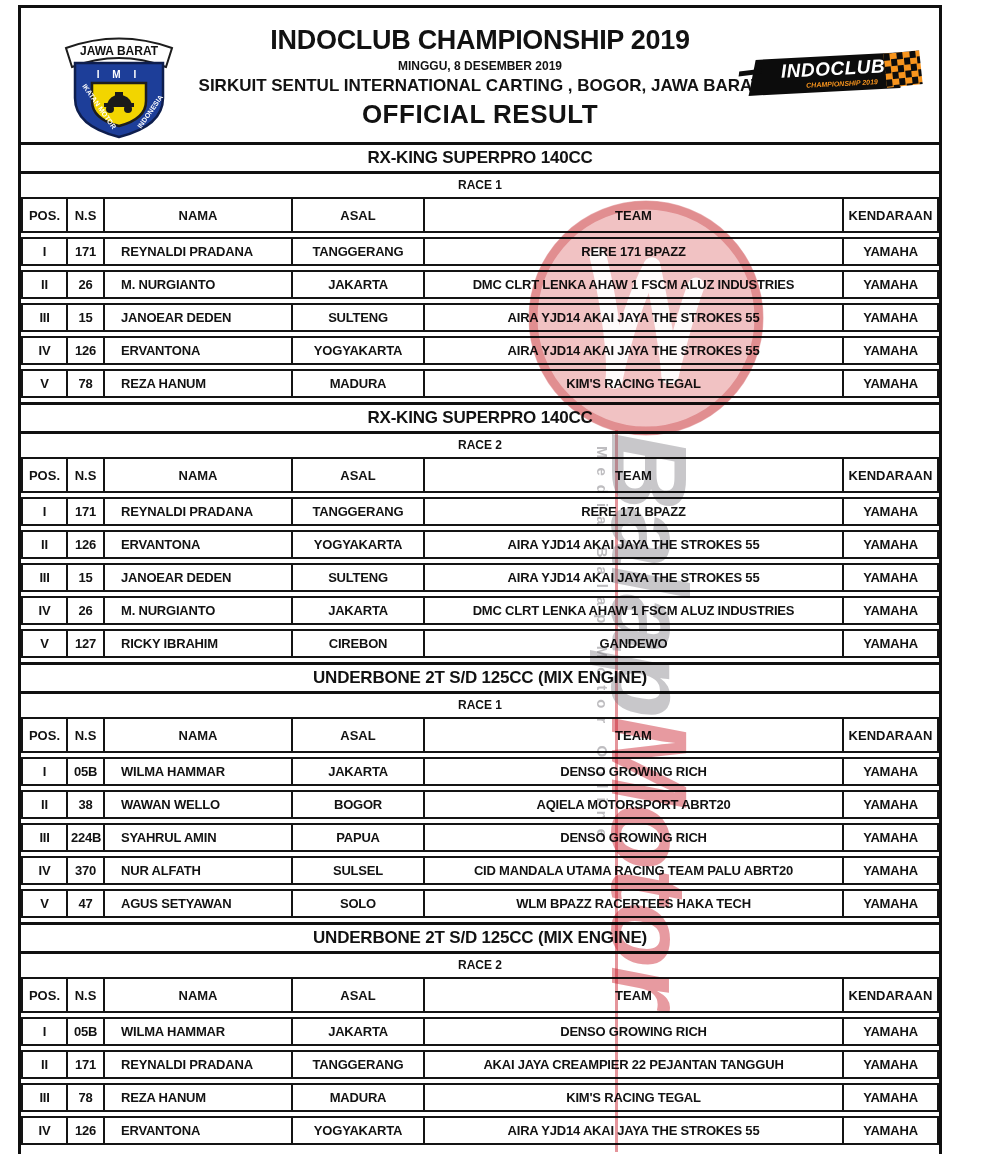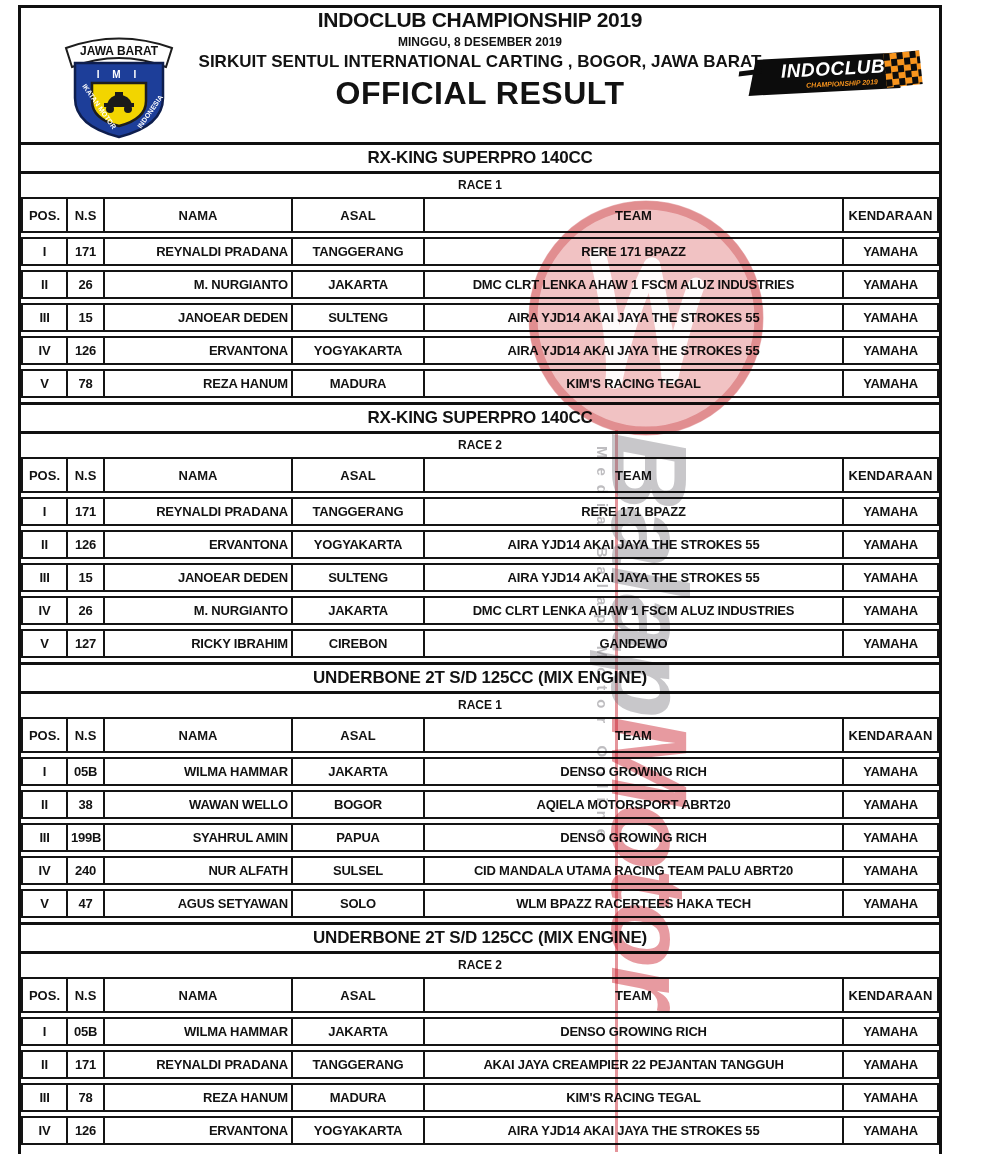--- a/index.html
+++ b/index.html
@@ -1,40 +1,40 @@
 <!DOCTYPE html>
 <html><head>
 <meta charset="utf-8">
 <style>
   html,body{margin:0;padding:0;background:#fff;}
   body{width:1000px;height:1154px;position:relative;font-family:"Liberation Sans",sans-serif;color:#121212;overflow:hidden;}
   .page-frame{position:absolute;left:18px;top:5px;width:924px;height:1149px;border:3px solid #101010;border-bottom:none;box-sizing:border-box;background:#fff;}
 
   
   .doc-header{position:relative;height:134px;text-align:center;}
-  .h-title{font-size:21px;font-weight:bold;letter-spacing:-.3px;padding-top:0;}
+  .h-title{font-size:27px;font-weight:bold;letter-spacing:-.3px;padding-top:17px;}
   .h-date{font-size:12px;font-weight:bold;margin-top:3px;}
   .h-venue{font-size:17px;font-weight:bold;margin-top:3px;}
-  .h-result{font-size:32px;font-weight:bold;letter-spacing:.5px;margin-top:3px;}
+  .h-result{font-size:26px;font-weight:bold;letter-spacing:.5px;margin-top:3px;}
   .imi-badge{position:absolute;left:32px;top:18px;}
   .event-logo{position:absolute;right:18px;top:42px;width:168px;height:52px;}
   .logo-black{position:absolute;left:0;top:6px;width:150px;height:36px;background:#0c0c0c;transform:skewX(-14deg) rotate(-3deg);}
   .logo-black:before{content:"";position:absolute;left:-14px;top:10px;width:22px;height:5px;background:#0c0c0c;transform:rotate(-4deg);}
   .logo-name{position:absolute;left:16px;top:8px;width:128px;color:#fff;font-style:italic;font-weight:bold;font-size:19px;letter-spacing:.5px;transform:rotate(-3deg);}
   .logo-sub{position:absolute;left:34px;top:30px;width:110px;font-size:7px;font-weight:bold;font-style:italic;transform:rotate(-3deg);}
   .logo-checker{position:absolute;right:0;top:2px;width:36px;height:34px;transform:rotate(-6deg);background:repeating-conic-gradient(#f7941d 0% 25%,#0c0c0c 25% 50%);background-size:13px 13px;}
 
   
   .cat-bar{border-top:3px solid #101010;border-bottom:3px solid #101010;text-align:center;font-size:17px;font-weight:bold;padding:3px 0;letter-spacing:-.2px;}
   .race-label{text-align:center;font-size:12px;font-weight:bold;padding:4px 0 3px;}
   table.results{width:100%;border-collapse:separate;border-spacing:0 4px;table-layout:fixed;margin-top:-2px;}
   table.results th{border:2px solid #141414;border-right:none;font-size:13px;font-weight:bold;height:32px;padding:0 2px;background:#fff;}
   table.results td{border:2px solid #141414;border-right:none;font-size:13px;font-weight:bold;height:25px;padding:0 3px;text-align:center;letter-spacing:-.2px;white-space:nowrap;overflow:hidden;}
   table.results th:last-child,table.results td:last-child{border-right:2px solid #141414;}
-  table.results td.col-nama{text-align:right;padding-left:23px;}
+  table.results td.col-nama{text-align:left;padding-left:16px;}
 
   
   .watermark{position:absolute;left:0;top:0;width:1000px;height:1154px;pointer-events:none;mix-blend-mode:multiply;z-index:5;}
   .wm-circle{position:absolute;left:520px;top:194px;}
   .wm-bigtext{position:absolute;left:712px;top:432px;width:720px;transform:rotate(90deg);transform-origin:0 0;font-size:108px;font-weight:bold;font-style:italic;letter-spacing:-2px;white-space:nowrap;}
   .wm-grey{color:rgba(125,122,128,.42);}
   .wm-red{color:rgba(201,32,44,.45);}
   .wm-line{position:absolute;left:615px;top:430px;width:3px;height:722px;background:rgba(208,62,72,.55);}
   .wm-tagline{position:absolute;left:611px;top:446px;width:690px;transform:rotate(90deg);transform-origin:0 0;font-size:15px;font-weight:bold;letter-spacing:9px;color:rgba(110,108,115,.45);white-space:nowrap;}
 </style>
@@ -243,29 +243,29 @@
             <tr>
               <td class="col-pos">II</td>
               <td class="col-ns">38</td>
               <td class="col-nama">WAWAN WELLO</td>
               <td class="col-asal">BOGOR</td>
               <td class="col-team">AQIELA MOTORSPORT ABRT20</td>
               <td class="col-kendaraan">YAMAHA</td>
             </tr>
             <tr>
               <td class="col-pos">III</td>
-              <td class="col-ns">199B</td>
+              <td class="col-ns">224B</td>
               <td class="col-nama">SYAHRUL AMIN</td>
               <td class="col-asal">PAPUA</td>
               <td class="col-team">DENSO GROWING RICH</td>
               <td class="col-kendaraan">YAMAHA</td>
             </tr>
             <tr>
               <td class="col-pos">IV</td>
-              <td class="col-ns">240</td>
+              <td class="col-ns">370</td>
               <td class="col-nama">NUR ALFATH</td>
               <td class="col-asal">SULSEL</td>
               <td class="col-team">CID MANDALA UTAMA RACING TEAM PALU ABRT20</td>
               <td class="col-kendaraan">YAMAHA</td>
             </tr>
             <tr>
               <td class="col-pos">V</td>
               <td class="col-ns">47</td>
               <td class="col-nama">AGUS SETYAWAN</td>
               <td class="col-asal">SOLO</td>

